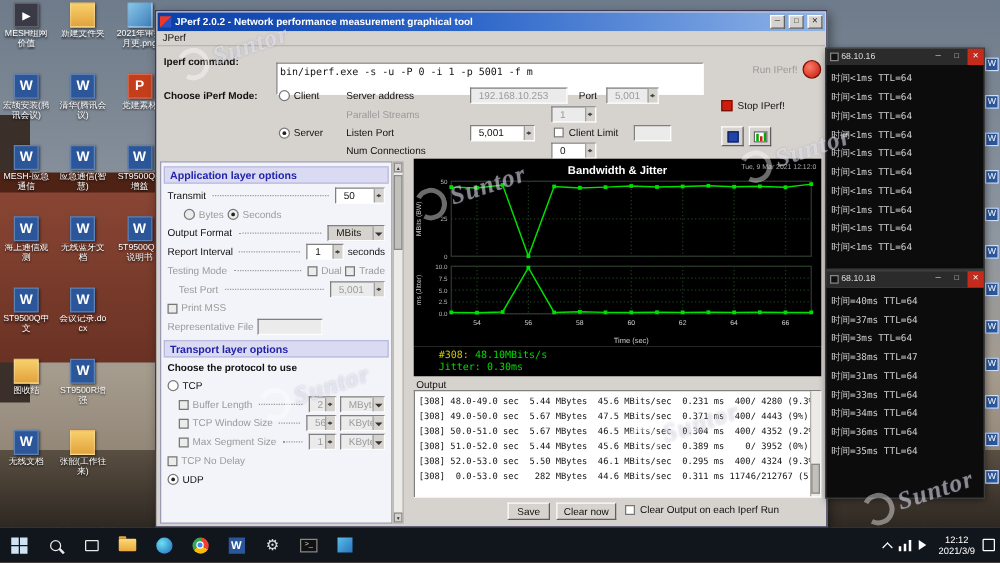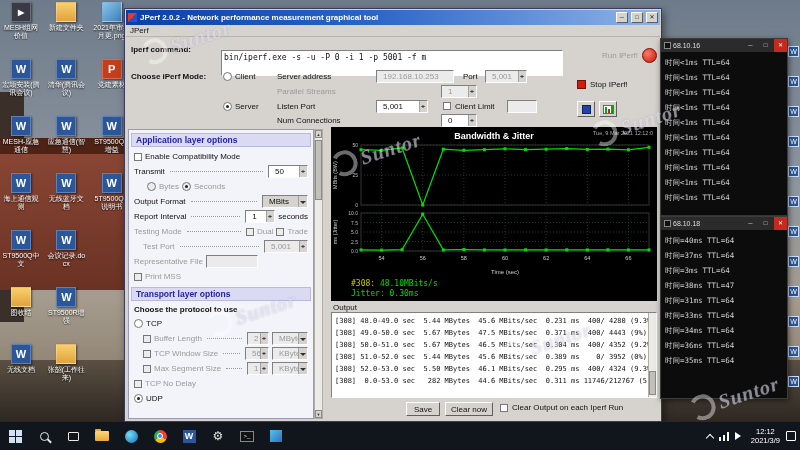--- a/index.html
+++ b/index.html
@@ -321,24 +321,20 @@
         </span>
       <span class="b3 mini">
           <span class="cht"></span>
         </span>
     </div>
 
     <div id="lpanel">
       <div class="phead">Application layer options</div>
 
       <div class="row">
-        <span class="cb"></span>
-        <span>Enable Compatibility Mode</span>
-      </div>
-      <div class="row">
         <span>Transmit</span>
         <span class="ld"></span>
         <span class="fld" style="width:40px">
             <span class="v">50</span>
             <span class="spn"></span>
           </span>
       </div>
       <div class="row off" style="padding-left:18px">
         <span class="rd off"></span>
         <span>Bytes</span>
@@ -372,28 +368,28 @@
       </div>
       <div class="row off" style="padding-left:14px">
         <span>Test Port</span>
         <span class="ld"></span>
         <span class="fld off" style="width:44px">
             <span class="v">5,001</span>
             <span class="spn"></span>
           </span>
       </div>
       <div class="row off">
+        <span class="cb off"></span>
+        <span>Print MSS</span>
+      </div>
+      <div class="row off">
         <span>Representative File</span>
         <span class="fld off" style="width:52px">
             <span class="v"></span>
           </span>
-      </div>
-      <div class="row off">
-        <span class="cb off"></span>
-        <span>Print MSS</span>
       </div>
 
       <div class="phead">Transport layer options</div>
       <div class="sub">Choose the protocol to use</div>
 
       <div class="row">
         <span class="rd"></span>
         <span>TCP</span>
       </div>
       <div class="row off" style="padding-left:14px">

